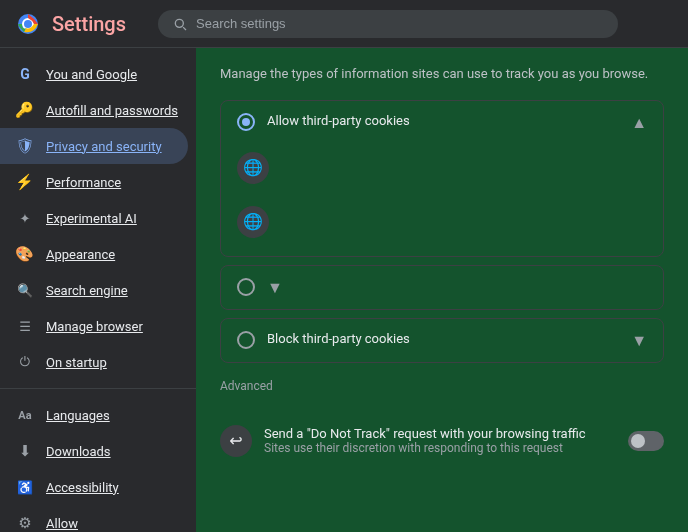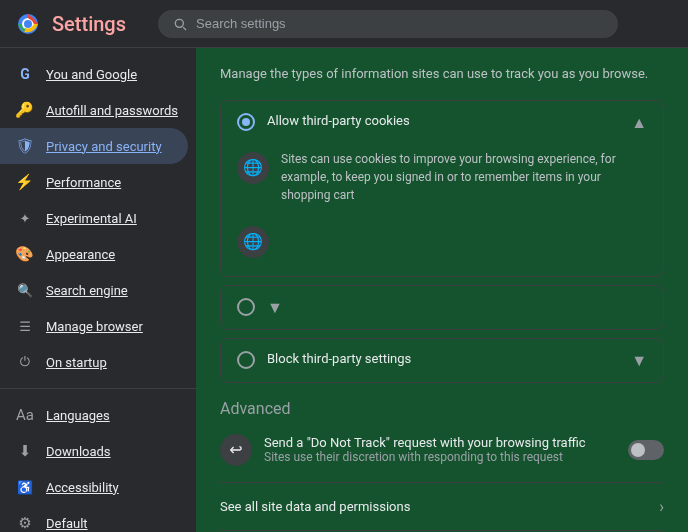--- a/index.html
+++ b/index.html
@@ -214,23 +214,23 @@
 
     .sub-option-text {
       font-size: 12px;
       color: #bdc1c6;
       line-height: 1.5;
       flex: 1;
     }
 
     
     .advanced-label {
-      font-size: 16px;
+      font-size: 12px;
       color: #9aa0a6;
-      margin: 16px 0 8px 0;
+      margin: 16px 0 24px 0;
       text-transform: none;
       letter-spacing: 0;
     }
 
     .advanced-row {
       display: flex;
       align-items: center;
       gap: 12px;
       padding: 8px 0;
     }
@@ -346,88 +346,83 @@
       <span class="sidebar-item-label">Manage browser</span>
     </div>
     <div class="sidebar-item">
       <span class="sidebar-icon" style="font-size:13px">⏻</span>
       <span class="sidebar-item-label">On startup</span>
     </div>
 
     <div class="sidebar-divider"></div>
 
     <div class="sidebar-item">
-      <span class="sidebar-icon" style="font-size:15px;font-weight:400">Aa</span>
+      <span class="sidebar-icon" style="font-size:11px;font-weight:700">Aa</span>
       <span class="sidebar-item-label">Languages</span>
     </div>
     <div class="sidebar-item">
       <span class="sidebar-icon">⬇</span>
       <span class="sidebar-item-label">Downloads</span>
     </div>
     <div class="sidebar-item">
       <span class="sidebar-icon" style="font-size:13px">♿</span>
       <span class="sidebar-item-label">Accessibility</span>
     </div>
     <div class="sidebar-item">
       <span class="sidebar-icon">⚙</span>
-      <span class="sidebar-item-label">Default</span>
+      <span class="sidebar-item-label">Allow</span>
     </div>
 
   </div>
 
   <div class="main">
     <div class="content-area">
 
       <p class="section-desc">Manage the types of information sites can use to track you as you browse.</p>
 
       <div class="radio-option">
         <div class="radio-header">
           <div class="radio-circle selected"></div>
           <span class="radio-label">Allow third-party cookies</span>
           <span class="chevron">▲</span>
         </div>
         <div class="sub-options">
           <div class="sub-option">
             <div class="sub-option-icon">🌐</div>
-            <p class="sub-option-text">Sites can use cookies to improve your browsing experience, for example, to keep you signed in or to remember items in your shopping cart</p>
           </div>
           <div class="sub-option">
             <div class="sub-option-icon">🌐</div>
           </div>
         </div>
       </div>
 
       <div class="radio-option">
         <div class="radio-header">
           <div class="radio-circle"></div>
           <span class="chevron">▼</span>
         </div>
       </div>
 
       <div class="radio-option">
         <div class="radio-header">
           <div class="radio-circle"></div>
-          <span class="radio-label">Block third-party settings</span>
+          <span class="radio-label">Block third-party cookies</span>
           <span class="chevron">▼</span>
         </div>
       </div>
 
       <p class="advanced-label">Advanced</p>
 
       <div class="advanced-row">
         <div class="advanced-icon">↩</div>
         <div class="advanced-text">
           <div class="advanced-text-title">Send a "Do Not Track" request with your browsing traffic</div>
           <div class="advanced-text-sub">Sites use their discretion with responding to this request</div>
         </div>
         <div class="toggle">
           <div class="toggle-thumb"></div>
         </div>
       </div>
 
-      <div class="see-all-row">
-        <span class="see-all-label">See all site data and permissions</span>
-        <span class="chevron-right">›</span>
-      </div>
 
     </div>
   </div>
 </div>
 
 </body></html>

